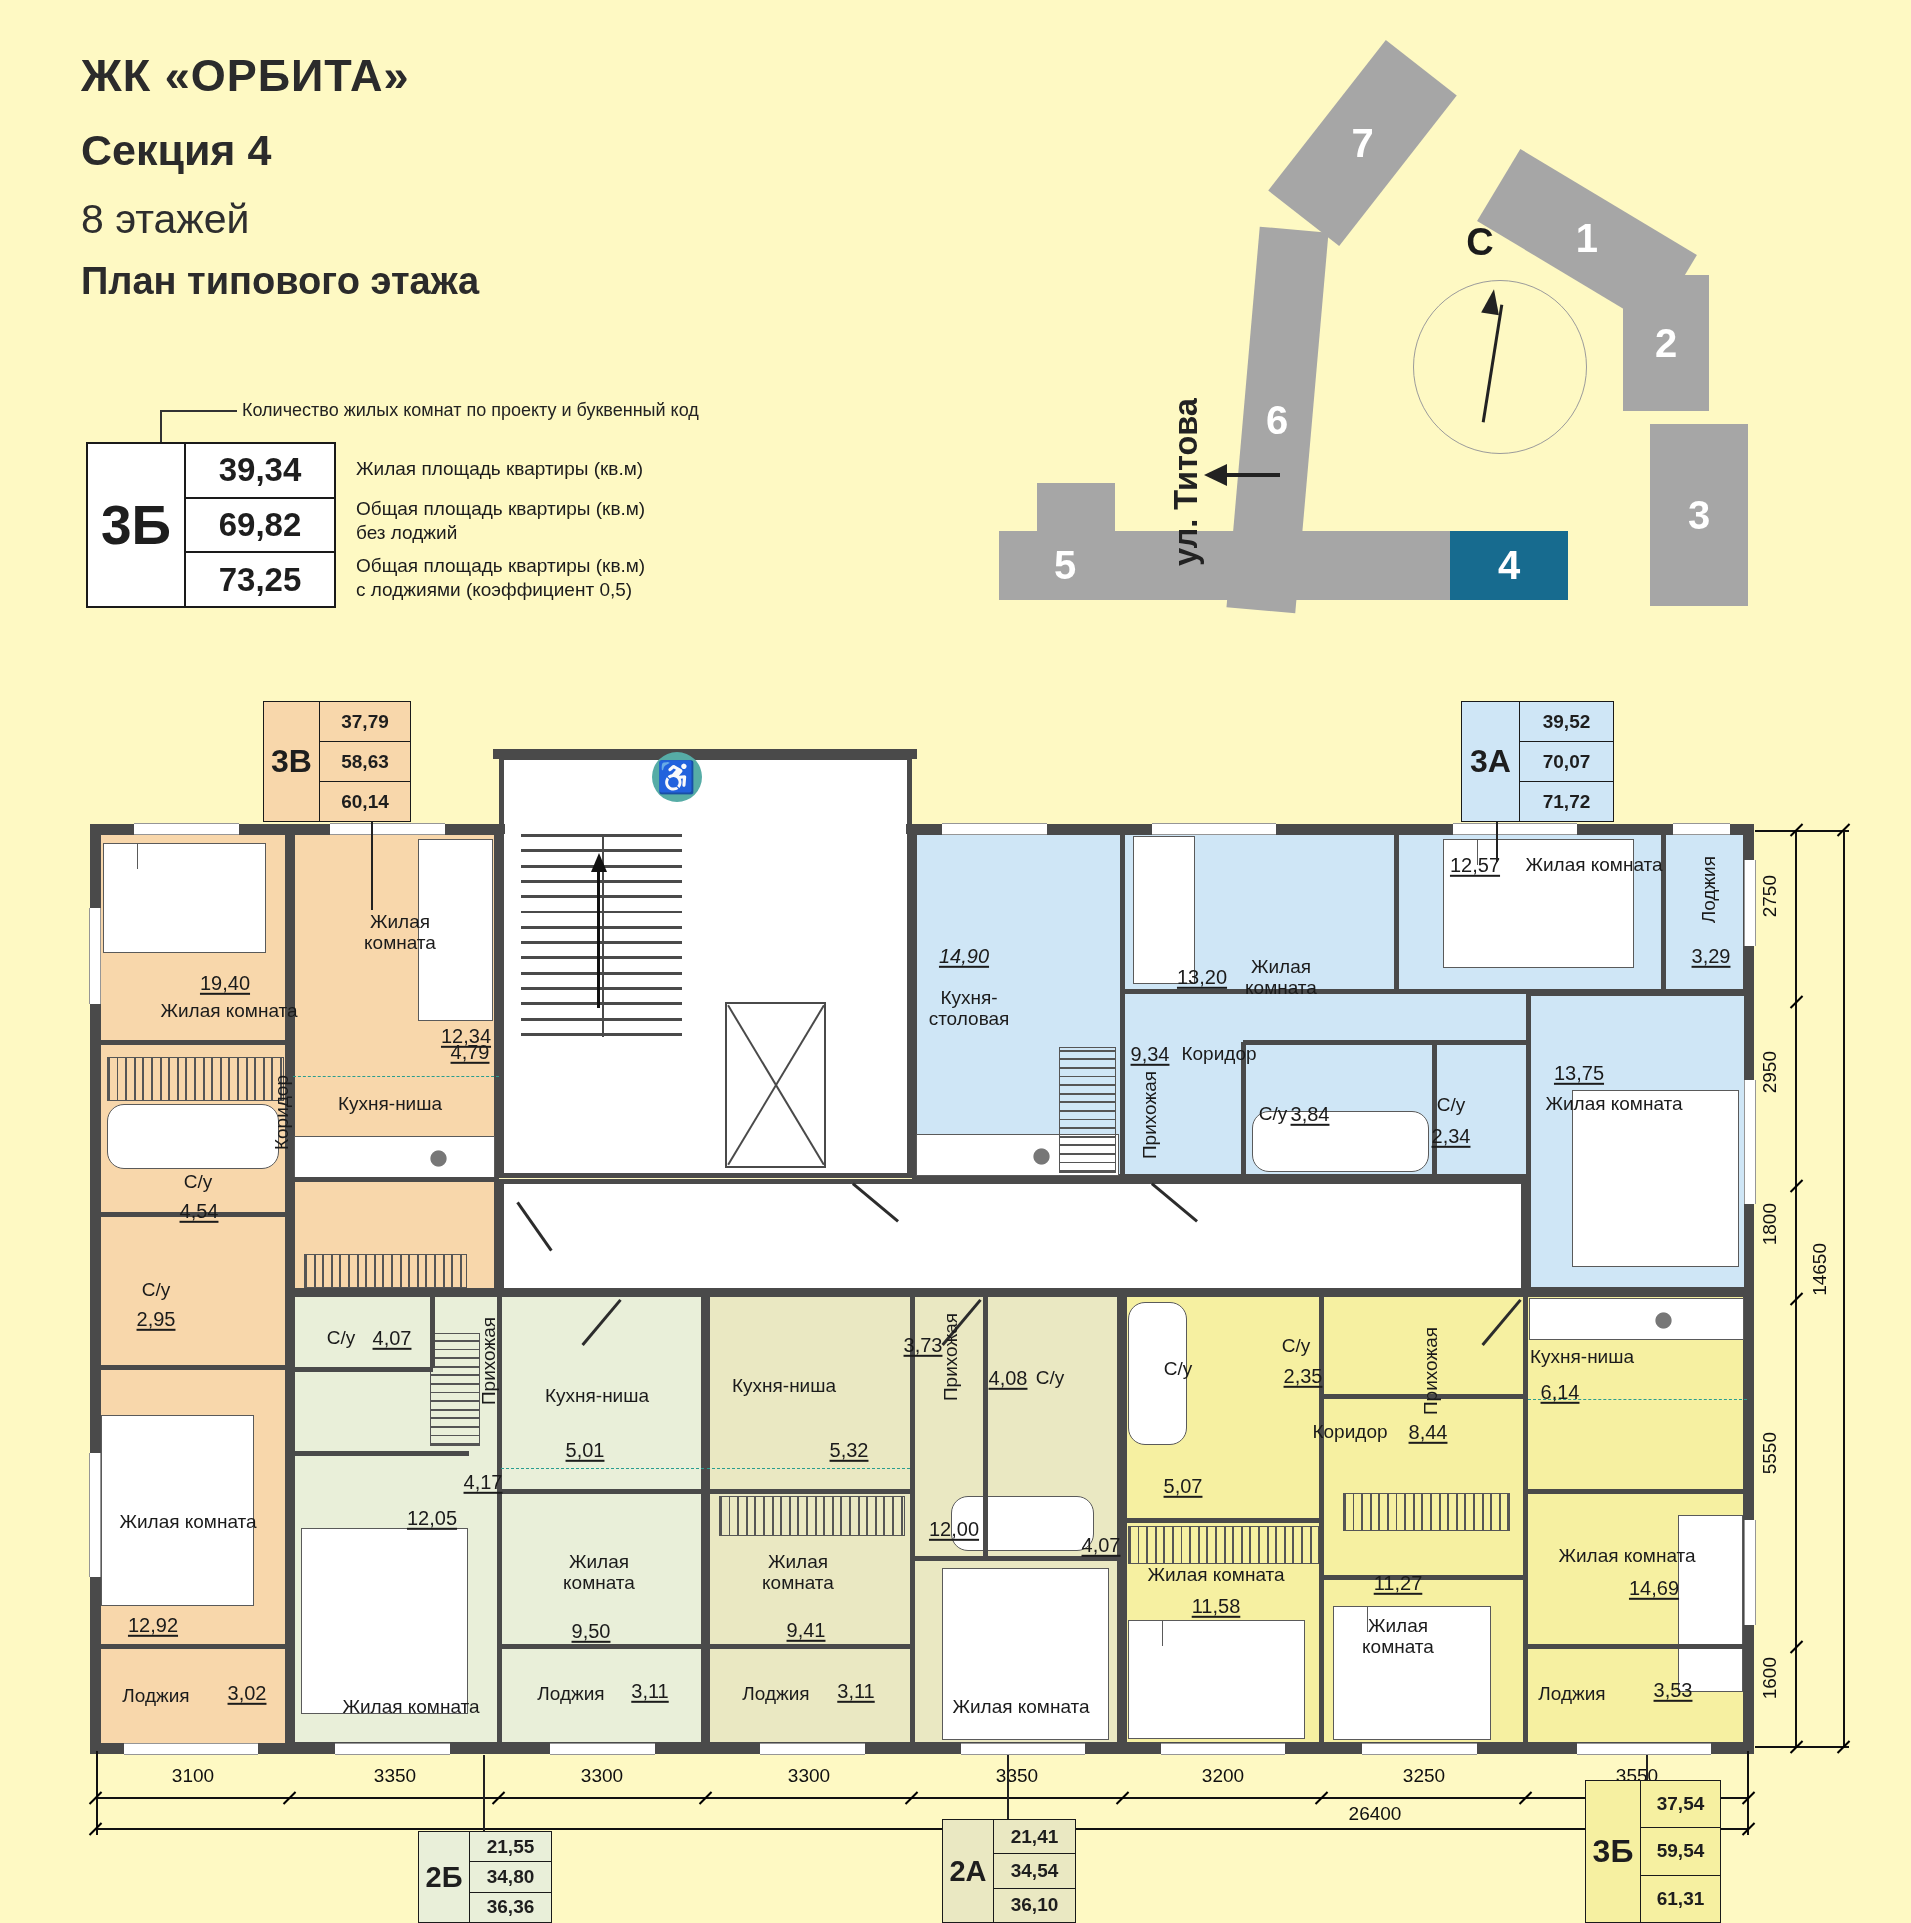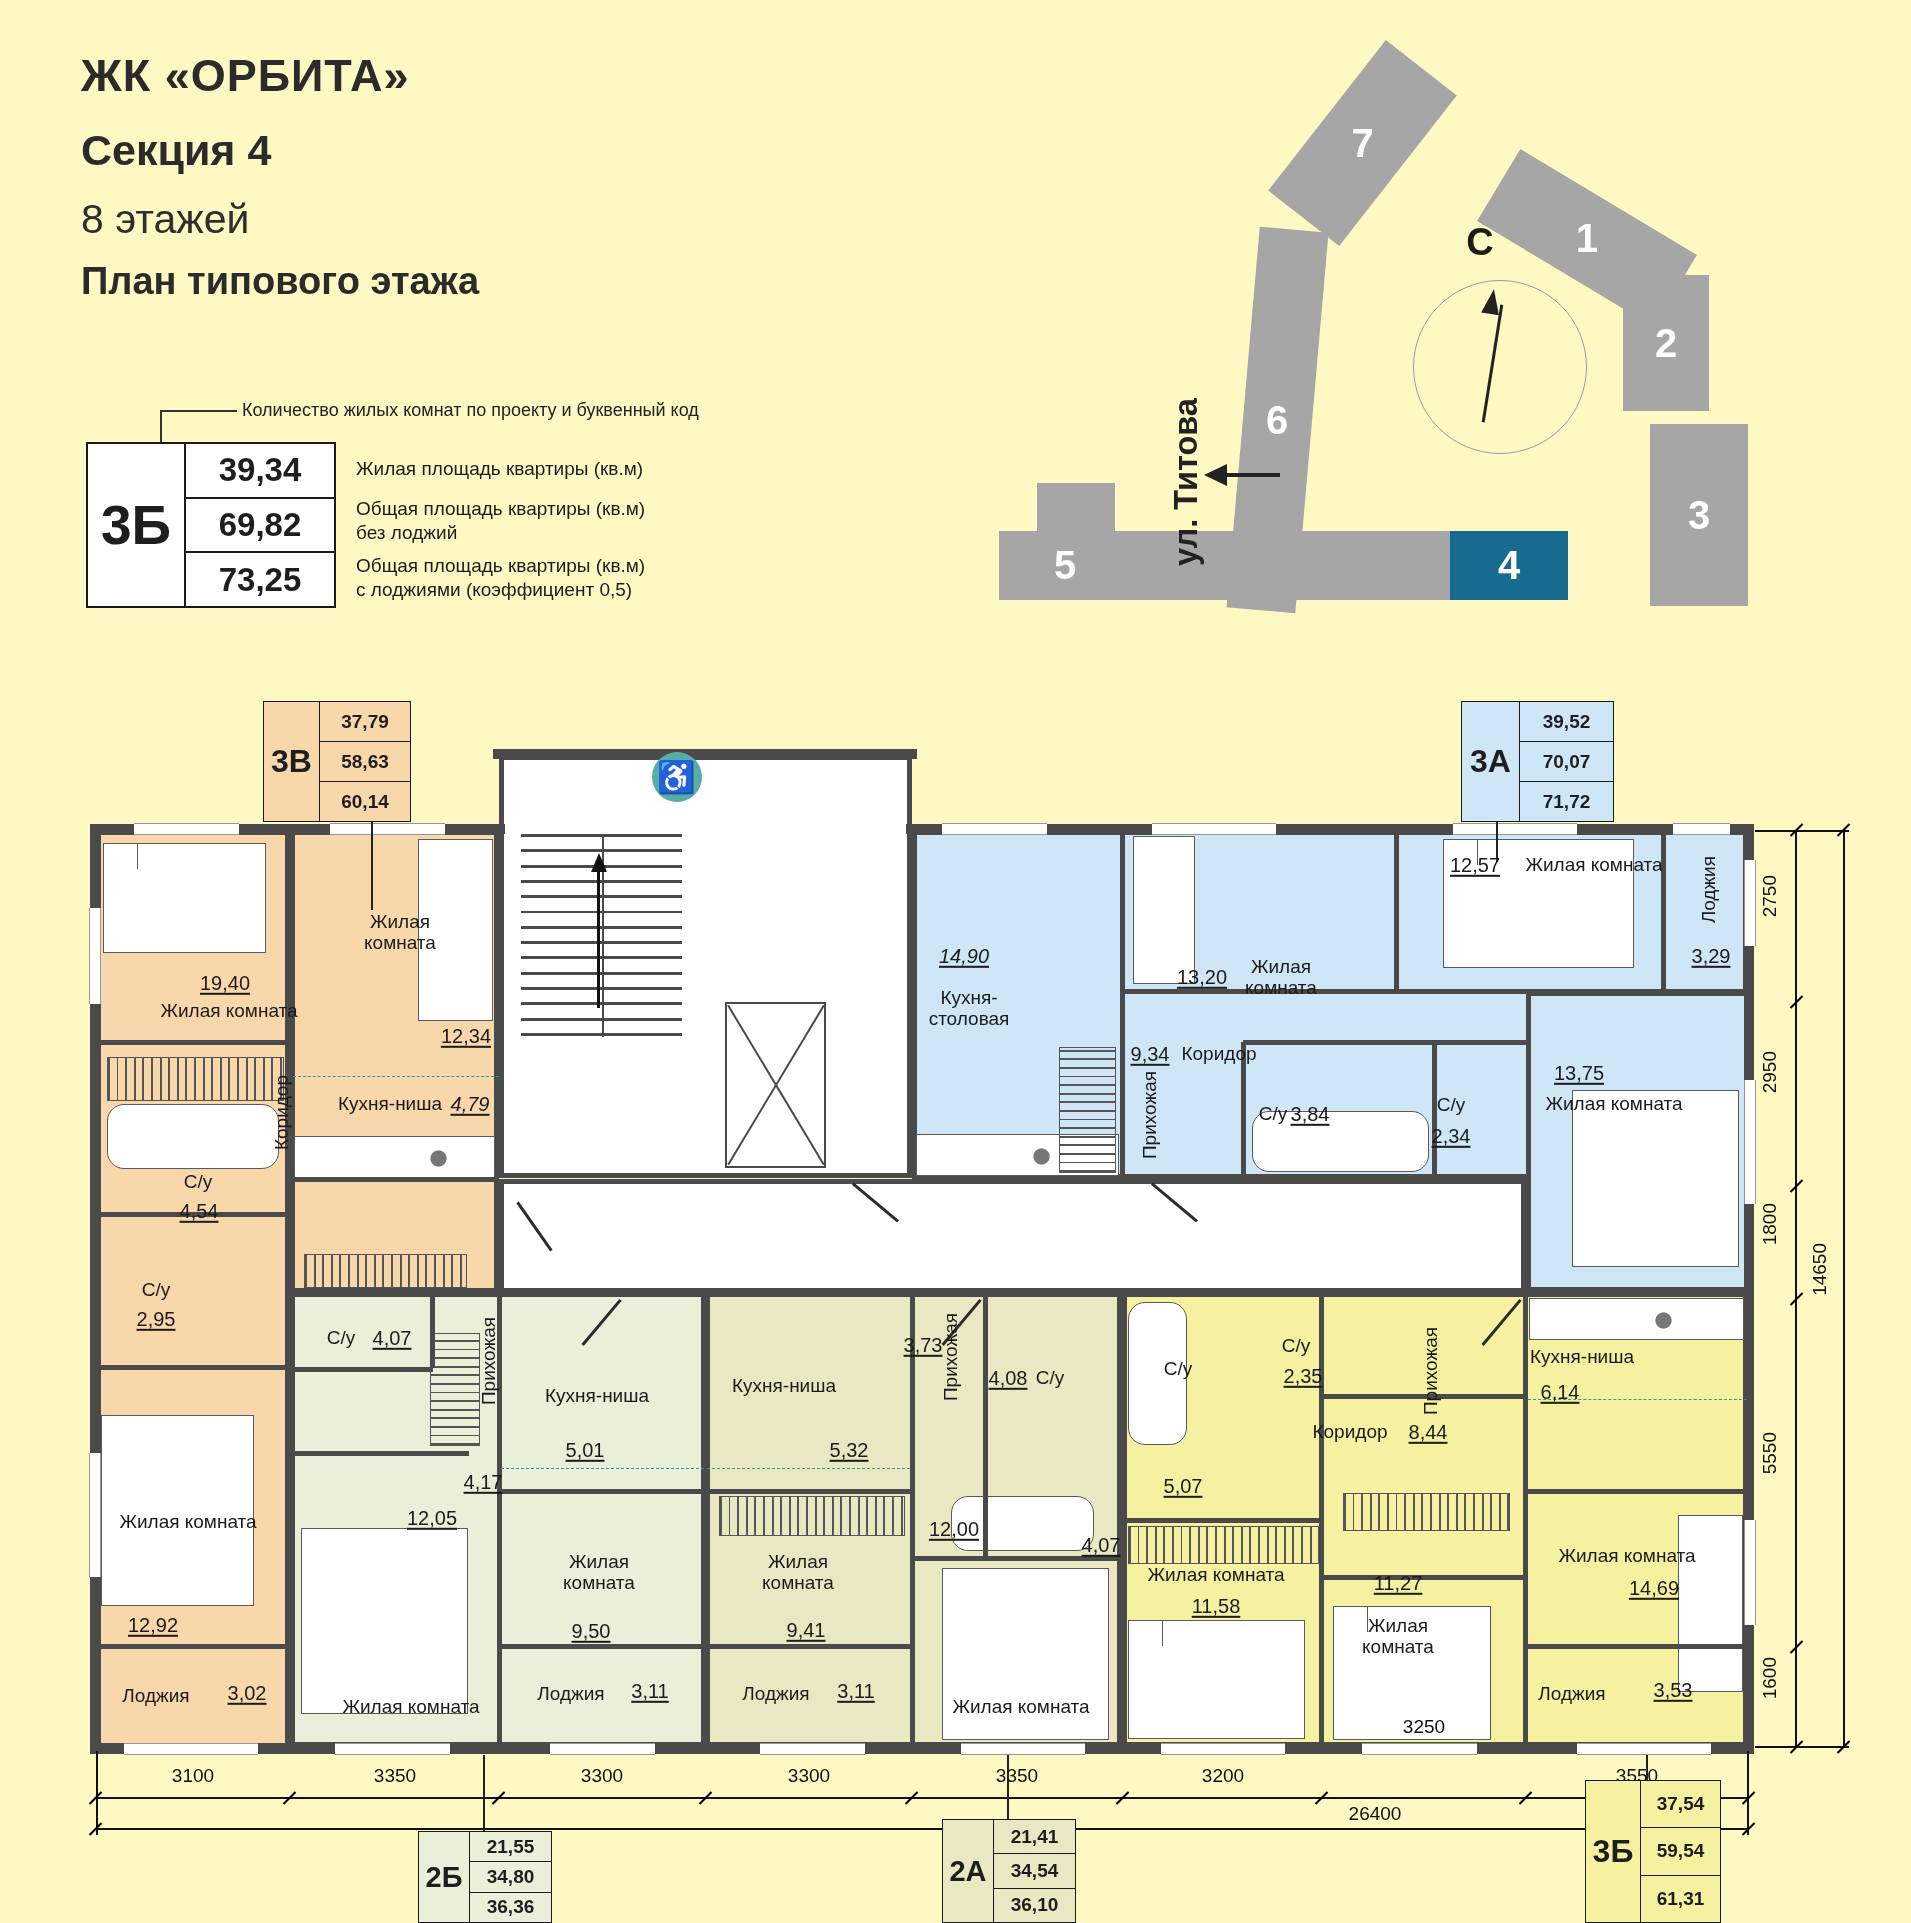--- a/index.html
+++ b/index.html
@@ -271,21 +271,21 @@
     <div class="door" style="left:932px;top:1321px;transform:rotate(-50deg);"></div>
     <div class="door" style="left:1472px;top:1321px;transform:rotate(-50deg);"></div>
     <div class="door" style="left:846px;top:1201px;transform:rotate(40deg);"></div>
 
     <div class="pl num" style="left:225px;top:983px;">19,40</div>
     <div class="pl" style="left:229px;top:1011px;">Жилая комната</div>
     <div class="pl" style="left:400px;top:932px;">Жилая
 комната</div>
     <div class="pl num" style="left:466px;top:1036px;">12,34</div>
     <div class="pl" style="left:390px;top:1104px;">Кухня-ниша</div>
-    <div class="pl num" style="left:470px;top:1104px;font-style:italic;">4,79</div>
+    <div class="pl num" style="left:470px;top:1052px;">4,79</div>
     <div class="plv" style="left:271px;top:1075px;">Коридор</div>
     <div class="pl" style="left:198px;top:1182px;">С/у</div>
     <div class="pl num" style="left:199px;top:1211px;">4,54</div>
     <div class="pl" style="left:156px;top:1290px;">С/у</div>
     <div class="pl num" style="left:156px;top:1319px;">2,95</div>
     <div class="pl" style="left:188px;top:1522px;">Жилая комната</div>
     <div class="pl num" style="left:153px;top:1625px;">12,92</div>
     <div class="pl" style="left:156px;top:1696px;">Лоджия</div>
     <div class="pl num" style="left:247px;top:1693px;">3,02</div>
 
@@ -424,21 +424,21 @@
     <div class="tick" style="left:1517px;top:1797px;"></div>
     <div class="tick" style="left:1740px;top:1797px;"></div>
     <div class="tick" style="left:87px;top:1828px;"></div>
     <div class="tick" style="left:1740px;top:1828px;"></div>
     <div class="dim" style="left:193px;top:1776px;">3100</div>
     <div class="dim" style="left:395px;top:1776px;">3350</div>
     <div class="dim" style="left:602px;top:1776px;">3300</div>
     <div class="dim" style="left:809px;top:1776px;">3300</div>
     <div class="dim" style="left:1017px;top:1776px;">3350</div>
     <div class="dim" style="left:1223px;top:1776px;">3200</div>
-    <div class="dim" style="left:1424px;top:1727px;">3250</div>
+    <div class="dim" style="left:1424px;top:1776px;">3250</div>
     <div class="dim" style="left:1637px;top:1776px;">3550</div>
     <div class="dim" style="left:1375px;top:1814px;">26400</div>
 
     <div class="dimline" style="left:1795px;top:830px;width:1.9px;height:918px;"></div>
     <div class="dimline" style="left:1843px;top:830px;width:1.9px;height:918px;"></div>
     <div class="tick" style="left:1788px;top:829px;"></div>
     <div class="tick" style="left:1788px;top:1001px;"></div>
     <div class="tick" style="left:1788px;top:1185px;"></div>
     <div class="tick" style="left:1788px;top:1298px;"></div>
     <div class="tick" style="left:1788px;top:1646px;"></div>

